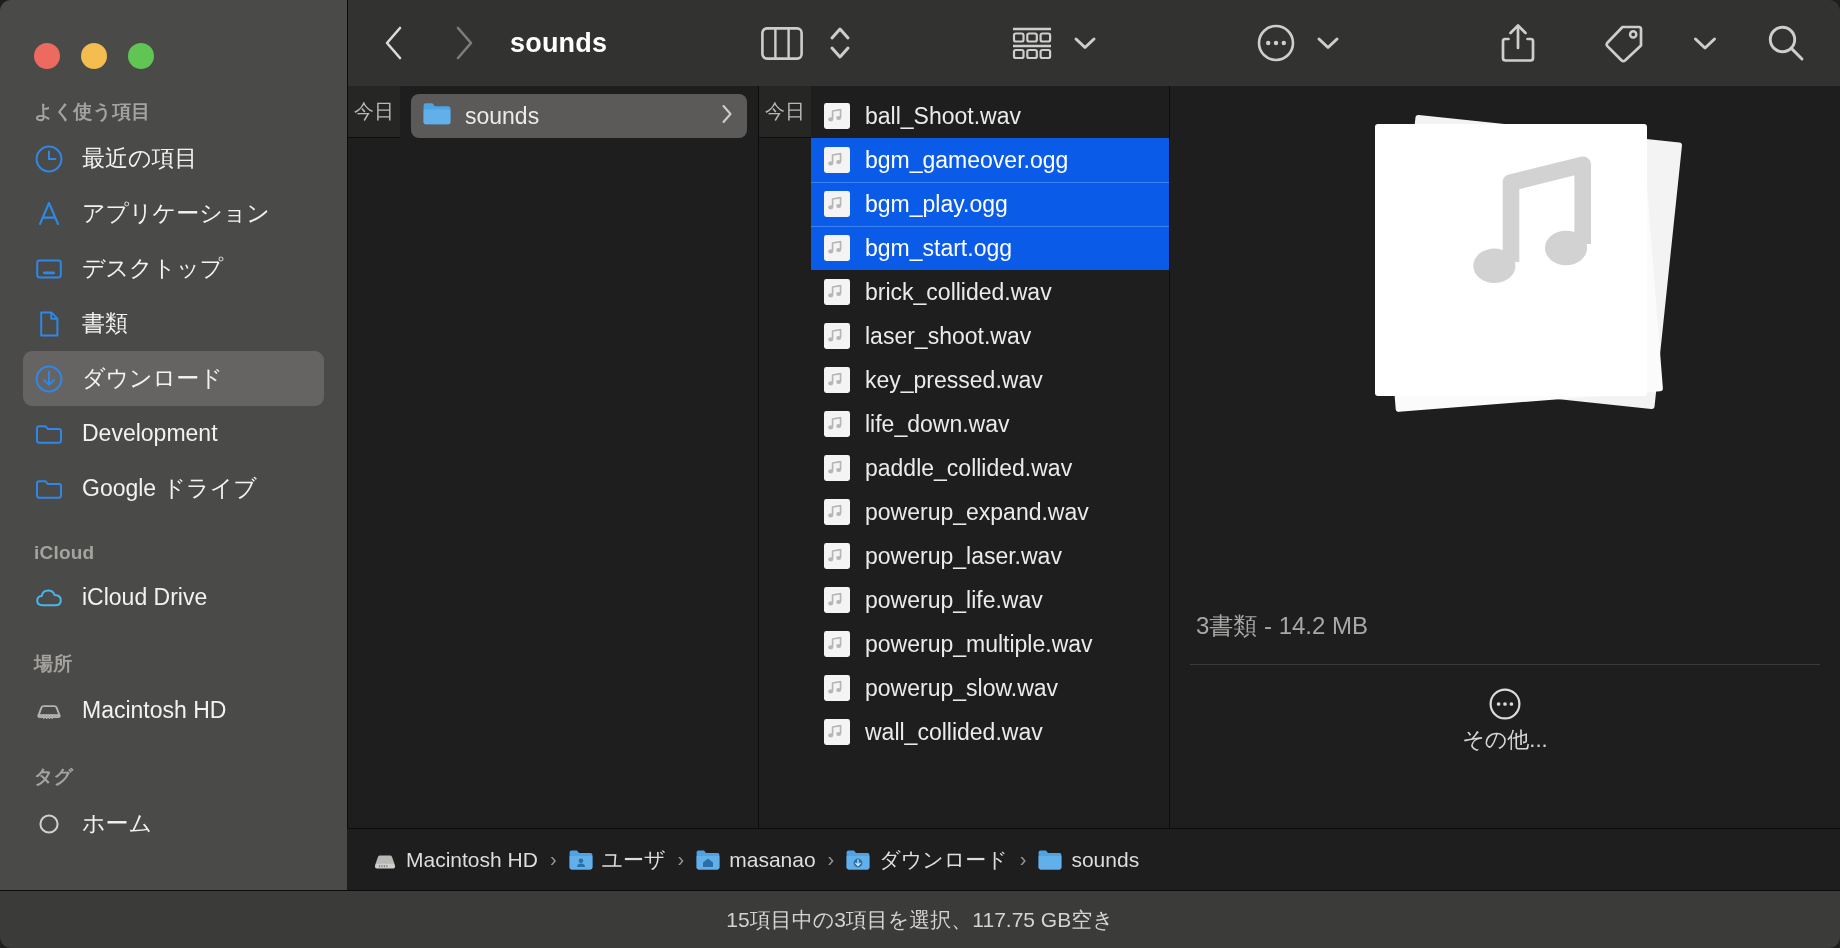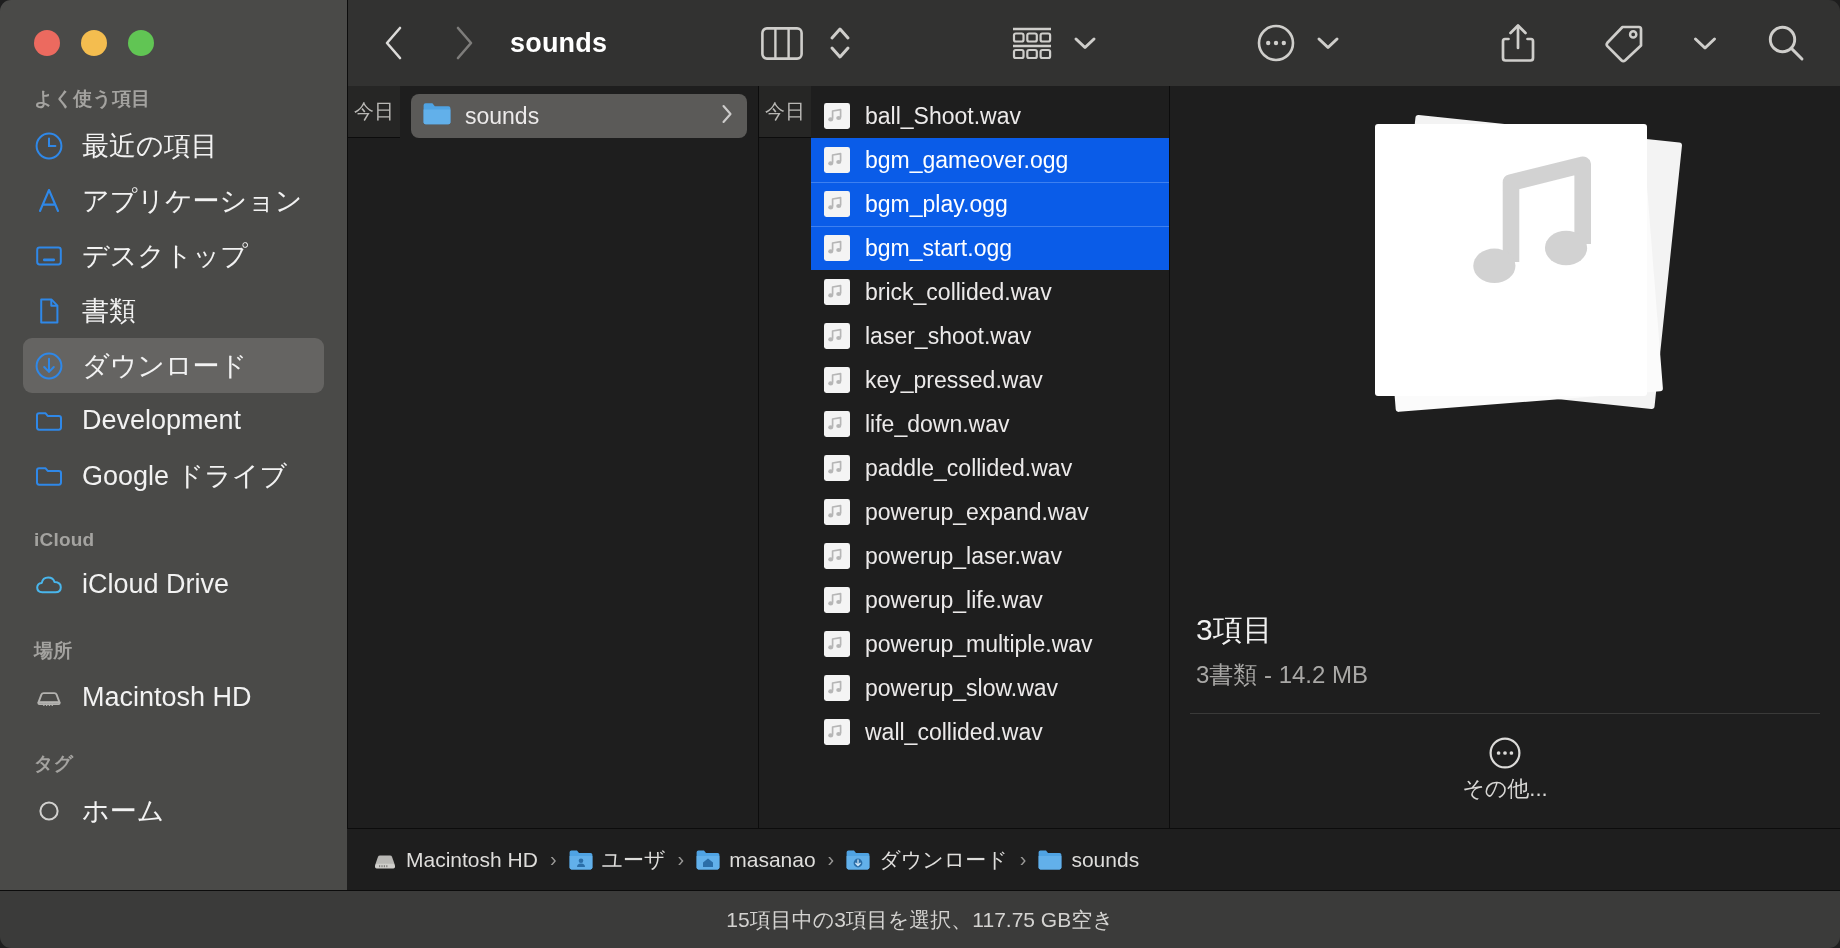--- a/index.html
+++ b/index.html
@@ -16,21 +16,21 @@
     flex-direction: column;
     background: #1e1e1e;
   }
   #body-row { display: flex; flex: 1; min-height: 0; }
 
   
   #sidebar {
     width: 347px; flex: 0 0 347px;
     background: #4a4a48;
     display: flex; flex-direction: column;
-    padding-top: 0;
+    padding-top: 13px;
     overflow: hidden;
     border-top-left-radius: 11px;
   }
   #traffic {
     height: 86px; display: flex; align-items: center;
     padding-left: 34px; gap: 21px; flex: 0 0 86px;
   }
   .light { width: 26px; height: 26px; border-radius: 50%; }
   .light.red { background: #ec6a5f; }
   .light.yellow { background: #f4bd4f; }
@@ -38,21 +38,21 @@
 
   .sb-section {
     font-size: 19px; color: #a4a3a0; font-weight: 600;
     padding: 0 0 0 34px; margin-bottom: 6px;
     letter-spacing: .2px;
   }
   .sb-gap { height: 26px; }
   .sb-item {
     display: flex; align-items: center; gap: 18px;
     height: 55px; margin: 0 23px; padding-left: 11px;
-    border-radius: 9px; color: #f2f2f2; font-size: 27px;
+    border-radius: 9px; color: #f2f2f2; font-size: 23px;
     white-space: nowrap;
   }
   .sb-item.selected { background: #656462; }
   .sb-icon { width: 30px; height: 30px; flex: 0 0 30px;
     display: flex; align-items: center; justify-content: center; }
   .sb-icon svg { display: block; }
 
   
   #right { flex: 1; display: flex; flex-direction: column; min-width: 0;
     border-top-right-radius: 11px; overflow: hidden; }
@@ -594,21 +594,20 @@
                   <rect x="150" y="38" width="272" height="272" rx="3" fill="#ffffff"></rect>
                   <g transform="translate(286,176) scale(1.28)" opacity="0.92">
                     <path d="M0 0 L0 -62 L56 -76 L56 -14" fill="none" stroke="#cfcfcf" stroke-width="13" stroke-linejoin="round"></path>
                     <ellipse cx="-13" cy="3" rx="16.5" ry="13.5" fill="#cfcfcf"></ellipse>
                     <ellipse cx="43" cy="-11" rx="16.5" ry="13.5" fill="#cfcfcf"></ellipse>
                   </g>
                 </g>
               </svg>
             </div>
             <div id="prev-meta">
-              <div id="prev-title">3項目</div>
               <div id="prev-sub">3書類 - 14.2 MB</div>
             </div>
             <div id="prev-div"></div>
             <div id="prev-more">
               <span>
                 <svg width="34" height="34" viewBox="0 0 34 34">
                   <circle cx="17" cy="17" r="14.4" fill="none" stroke="#dcdbd9" stroke-width="2.2"></circle>
                   <circle cx="10.6" cy="17" r="1.85" fill="#dcdbd9"></circle>
                   <circle cx="17" cy="17" r="1.85" fill="#dcdbd9"></circle>
                   <circle cx="23.4" cy="17" r="1.85" fill="#dcdbd9"></circle>

